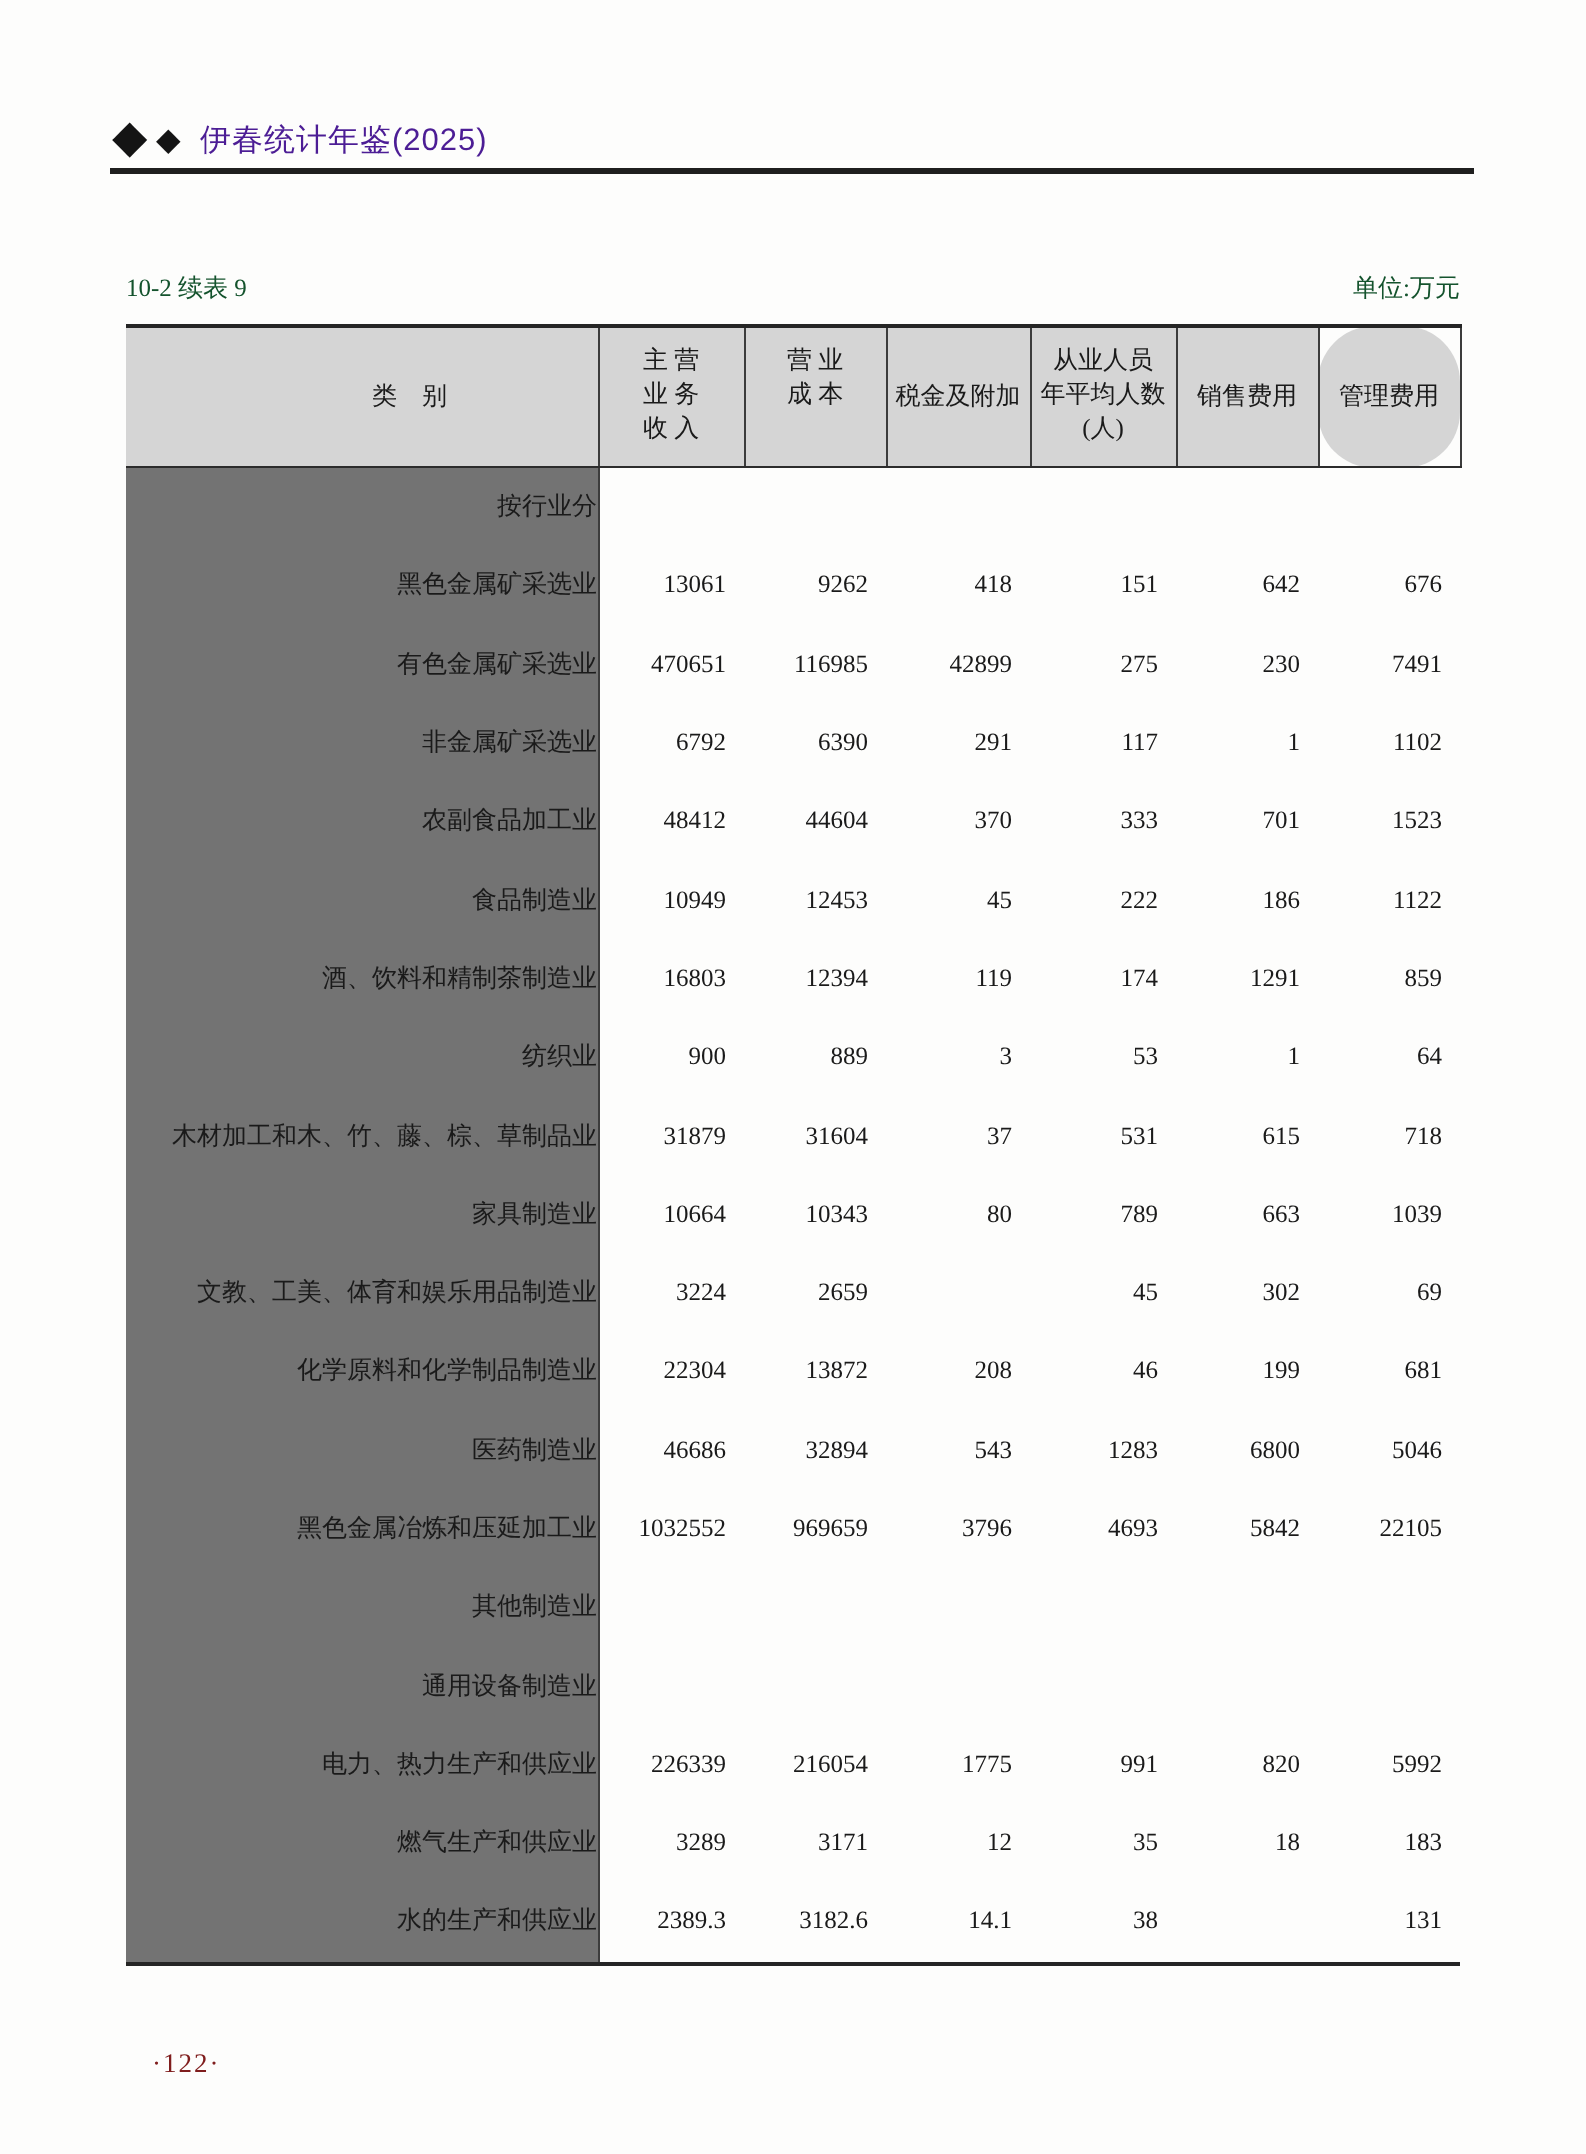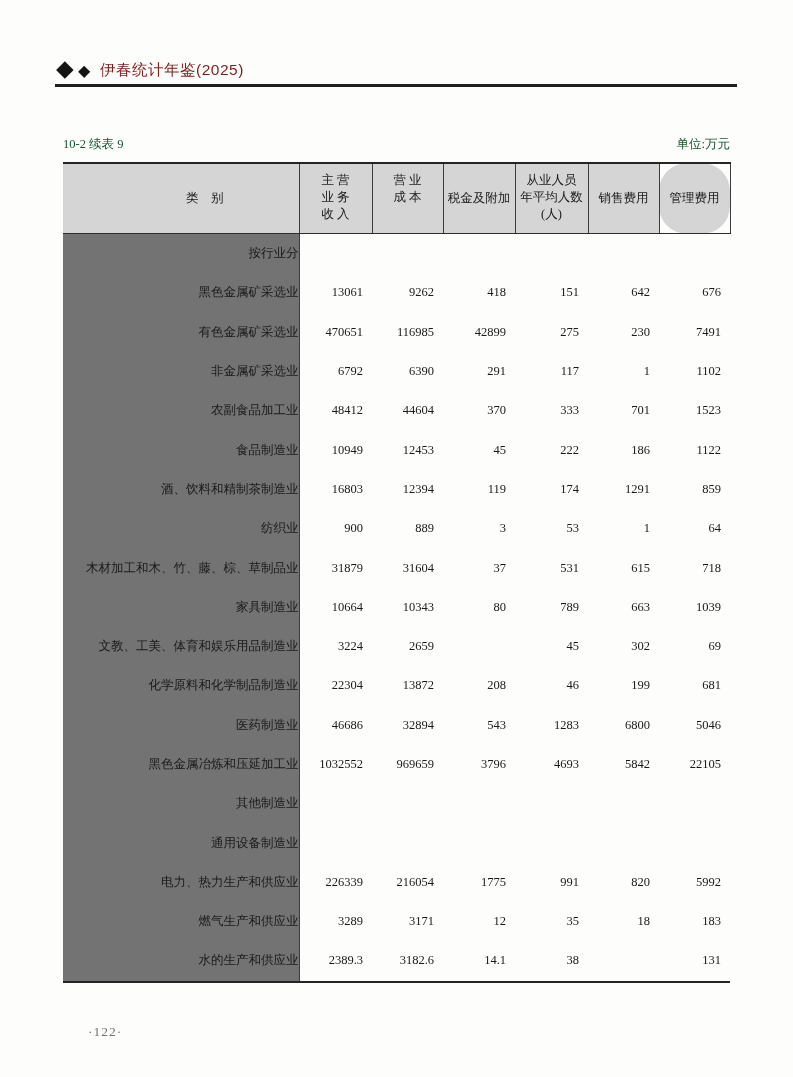--- a/index.html
+++ b/index.html
@@ -15,21 +15,21 @@
   }
 
   
   .book-header { position: absolute; left: 0; top: 0; width: 100%; }
   .diamond { position: absolute; color: #141414; line-height: 1; }
   .diamond.lg { left: 56px; top: 57px; font-size: 23px; }
   .diamond.sm { left: 78px; top: 63px; font-size: 16px; }
   .book-title {
     position: absolute; left: 100px; top: 60px;
     font-family: "Liberation Sans", "DejaVu Sans", sans-serif;
-    font-size: 15.5px; color: #7f1d1d; letter-spacing: 0.5px;
+    font-size: 15.5px; color: #4c1d95; letter-spacing: 0.5px;
   }
   .header-rule {
     position: absolute; left: 55px; top: 84px;
     width: 682px; height: 3px; background: #1f1f1f;
   }
 
   
   .caption {
     position: absolute; left: 63px; top: 136px; width: 667px;
     display: flex; justify-content: space-between;
@@ -65,22 +65,22 @@
   }
   table.yb tbody td.cat {
     background: #737373;
     border-right: 1px solid #3c3c3c;
     padding-left: 12px; text-align: right;
   }
   table.yb tbody td.num { text-align: right; padding-right: 9px; }
 
   
   .page-footer {
-    position: absolute; left: 88px; top: 1024px;
-    font-size: 13.5px; color: #737373; letter-spacing: 1px;
+    position: absolute; left: 76px; top: 1024px;
+    font-size: 13.5px; color: #7f1d1d; letter-spacing: 1px;
   }
 </style>
 </head>
 <body>
 
 <div class="page">
 
   <div class="book-header">
     <span class="diamond lg">◆</span>
     <span class="diamond sm">◆</span>

